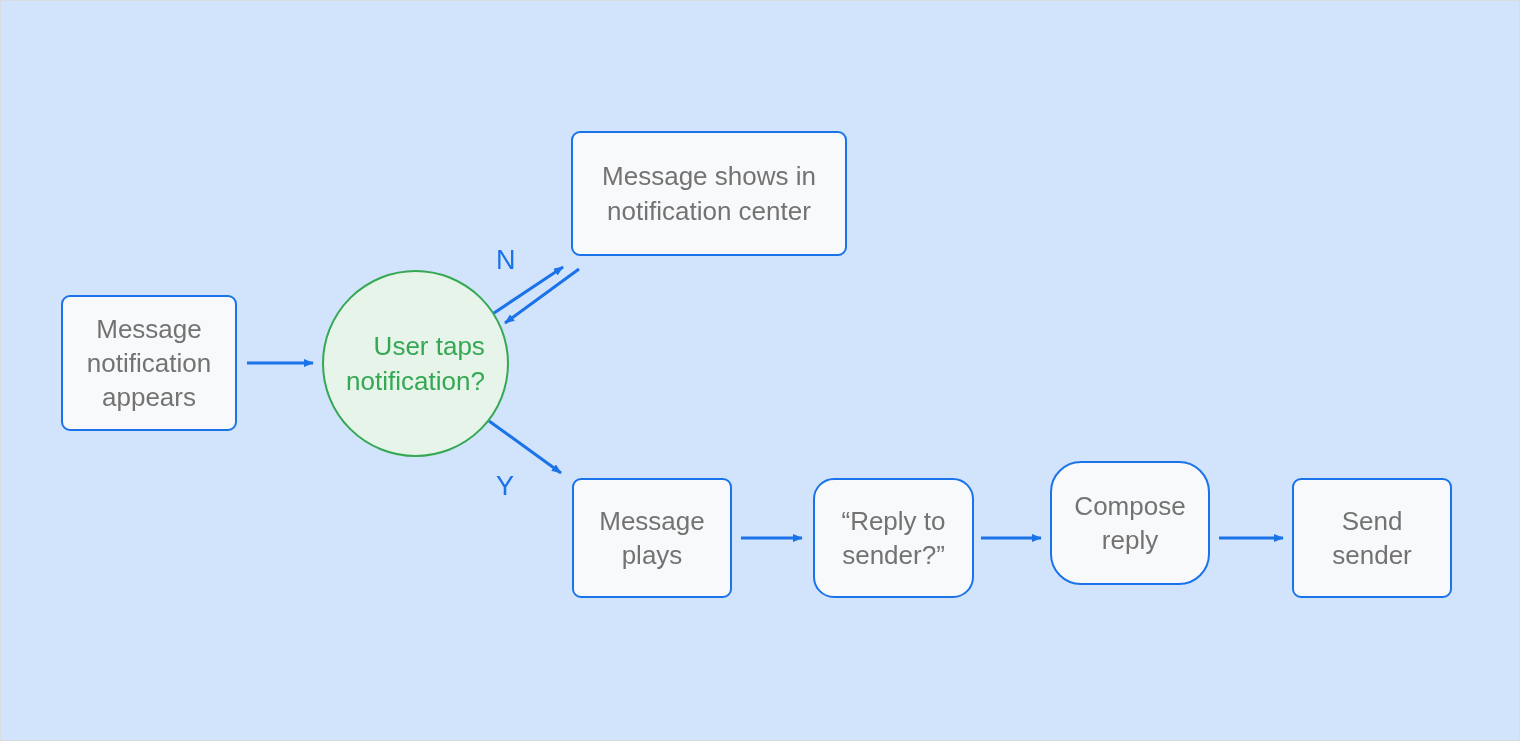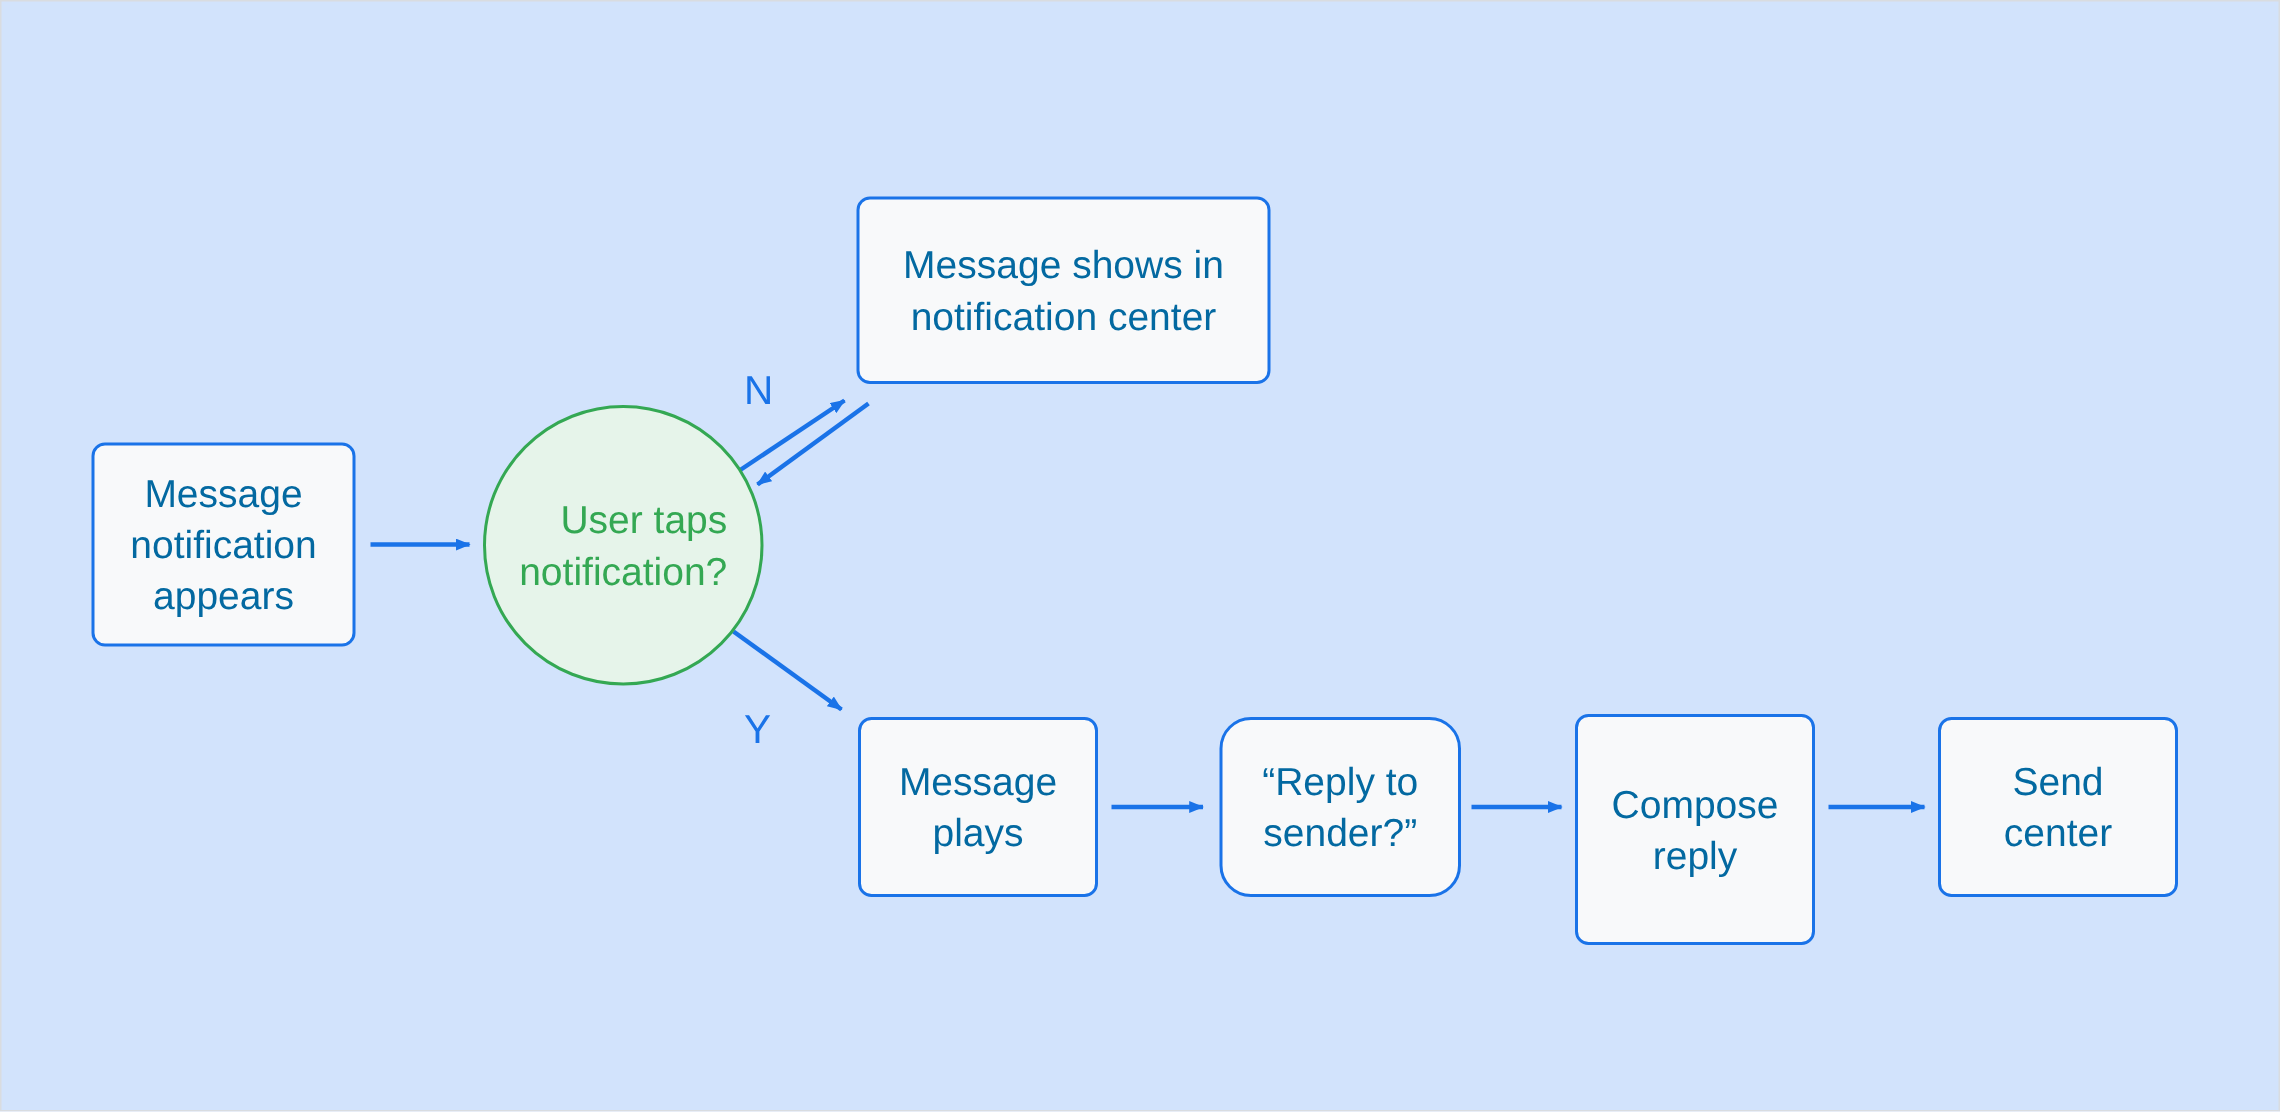--- a/index.html
+++ b/index.html
@@ -32,21 +32,21 @@
     align-items: center;
     justify-content: center;
     text-align: center;
     line-height: 1.32;
     white-space: pre-line;
   }
   .node.process {
     background: #f8f9fa;
     border: 2px solid #1a73e8;
     border-radius: 9px;
-    color: #0369a1;
+    color: #737373;
     font-size: 26px;
   }
   .node.decision {
     background: #e6f4ea;
     border: 2px solid #34a853;
     border-radius: 50%;
     color: #34a853;
     font-size: 26px;
     text-align: right;
   }
@@ -106,27 +106,27 @@
   <div class="node process" style="left:571px; top:477px; width:160px; height:120px;">
     <span>Message
 plays</span>
   </div>
 
   <div class="node process" style="left:812px; top:477px; width:161px; height:120px;border-radius:21px;">
     <span>“Reply to
 sender?”</span>
   </div>
 
-  <div class="node process" style="left:1049px; top:475px; width:160px; height:154px;">
+  <div class="node process" style="left:1049px; top:460px; width:160px; height:124px;border-radius:31px;">
     <span>Compose
 reply</span>
   </div>
 
   <div class="node process" style="left:1291px; top:477px; width:160px; height:120px;">
     <span>Send
-center</span>
+sender</span>
   </div>
 
   <div class="edge-label" style="left:495px; top:246px;">N</div>
 
   <div class="edge-label" style="left:495px; top:472px;">Y</div>
 
 </div>
 
 </body></html>

